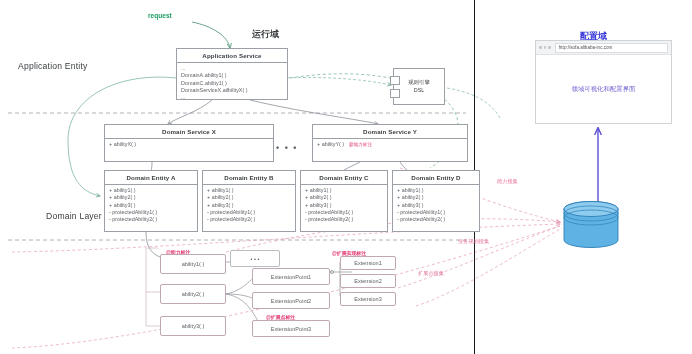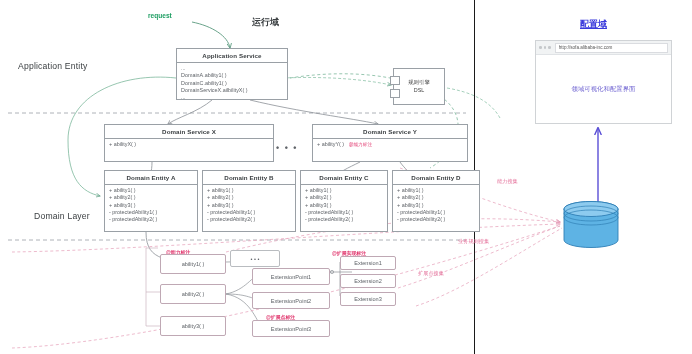--- a/index.html
+++ b/index.html
@@ -10,21 +10,21 @@
   .box{position:absolute;background:#fff;border:1px solid #9aa0a6;box-sizing:border-box;}
   .box .hd{font-size:6.2px;text-align:center;padding:3px 2px 3px;border-bottom:1px solid #9aa0a6;
            font-weight:bold;color:#3c4043;letter-spacing:.1px;}
   .box .bd{padding:2px 4px;}
   .box .bd div{font-size:5.4px;line-height:7.3px;color:#5f6368;white-space:nowrap;}
   .plainbox{position:absolute;background:#fff;border:1px solid #bfa8b4;border-radius:2px;
             box-sizing:border-box;display:flex;align-items:center;justify-content:center;
             font-size:5.6px;color:#5f6368;}
   .plainbox.g{border-color:#b9bcc0;}
   .layerlabel{position:absolute;font-size:8.6px;color:#3c4043;letter-spacing:.2px;}
-  .domtitle{position:absolute;font-size:9px;font-weight:bold;color:#3c4043;}
+  .domtitle{position:absolute;font-size:9px;font-weight:bold;color:#3c4043;margin-top:12px;}
   .domtitle.blue{color:#3b3bdc;}
   .redlab{position:absolute;font-size:4.9px;color:#e0336b;white-space:nowrap;font-weight:bold;}
   .redlab.pink{color:#e4709a;font-weight:normal;font-size:5.2px;}
   .greenlab{position:absolute;font-size:6.6px;color:#1f9e63;font-weight:bold;}
   .dots{position:absolute;font-size:9px;color:#5f6368;letter-spacing:1.5px;font-weight:bold;}
   
   #browser{position:absolute;left:535px;top:40px;width:137px;height:84px;
            background:#fff;border:1px solid #d0d3d6;box-sizing:border-box;}
   #browser .bbar{height:13px;background:#f1f3f4;border-bottom:1px solid #e0e3e6;
                  display:flex;align-items:center;padding:0 3px;gap:2px;}
@@ -113,21 +113,21 @@
     <path d="M598,206 L598,128" fill="none" stroke="#5a4fd6" stroke-width="1.4" marker-end="url(#ablue)"></path>
   </svg>
 
   <div class="vdivider"></div>
 
   <div class="domtitle" style="left:252px;top:16px;">运行域</div>
   <div class="domtitle blue" style="left:580px;top:18px;text-decoration:underline;">配置域</div>
   <div class="greenlab" style="left:148px;top:12px;">request</div>
 
   <div class="layerlabel" style="left:18px;top:61px;">Application Entity</div>
-  <div class="layerlabel" style="left:10px;top:211px;padding-left:24px;">Domain Layer</div>
+  <div class="layerlabel" style="left:22px;top:211px;padding-left:24px;">Domain Layer</div>
 
   <div class="box" style="left:176px;top:48px;width:112px;height:52px;">
     <div class="hd">Application Service</div>
     <div class="bd">
       <div>...</div>
       <div>DomainA.ability1( )</div>
       <div>DomainC.ability1( )</div>
       <div>DomainServiceX.ailbilityX( )</div>
       <div>...</div>
     </div>

